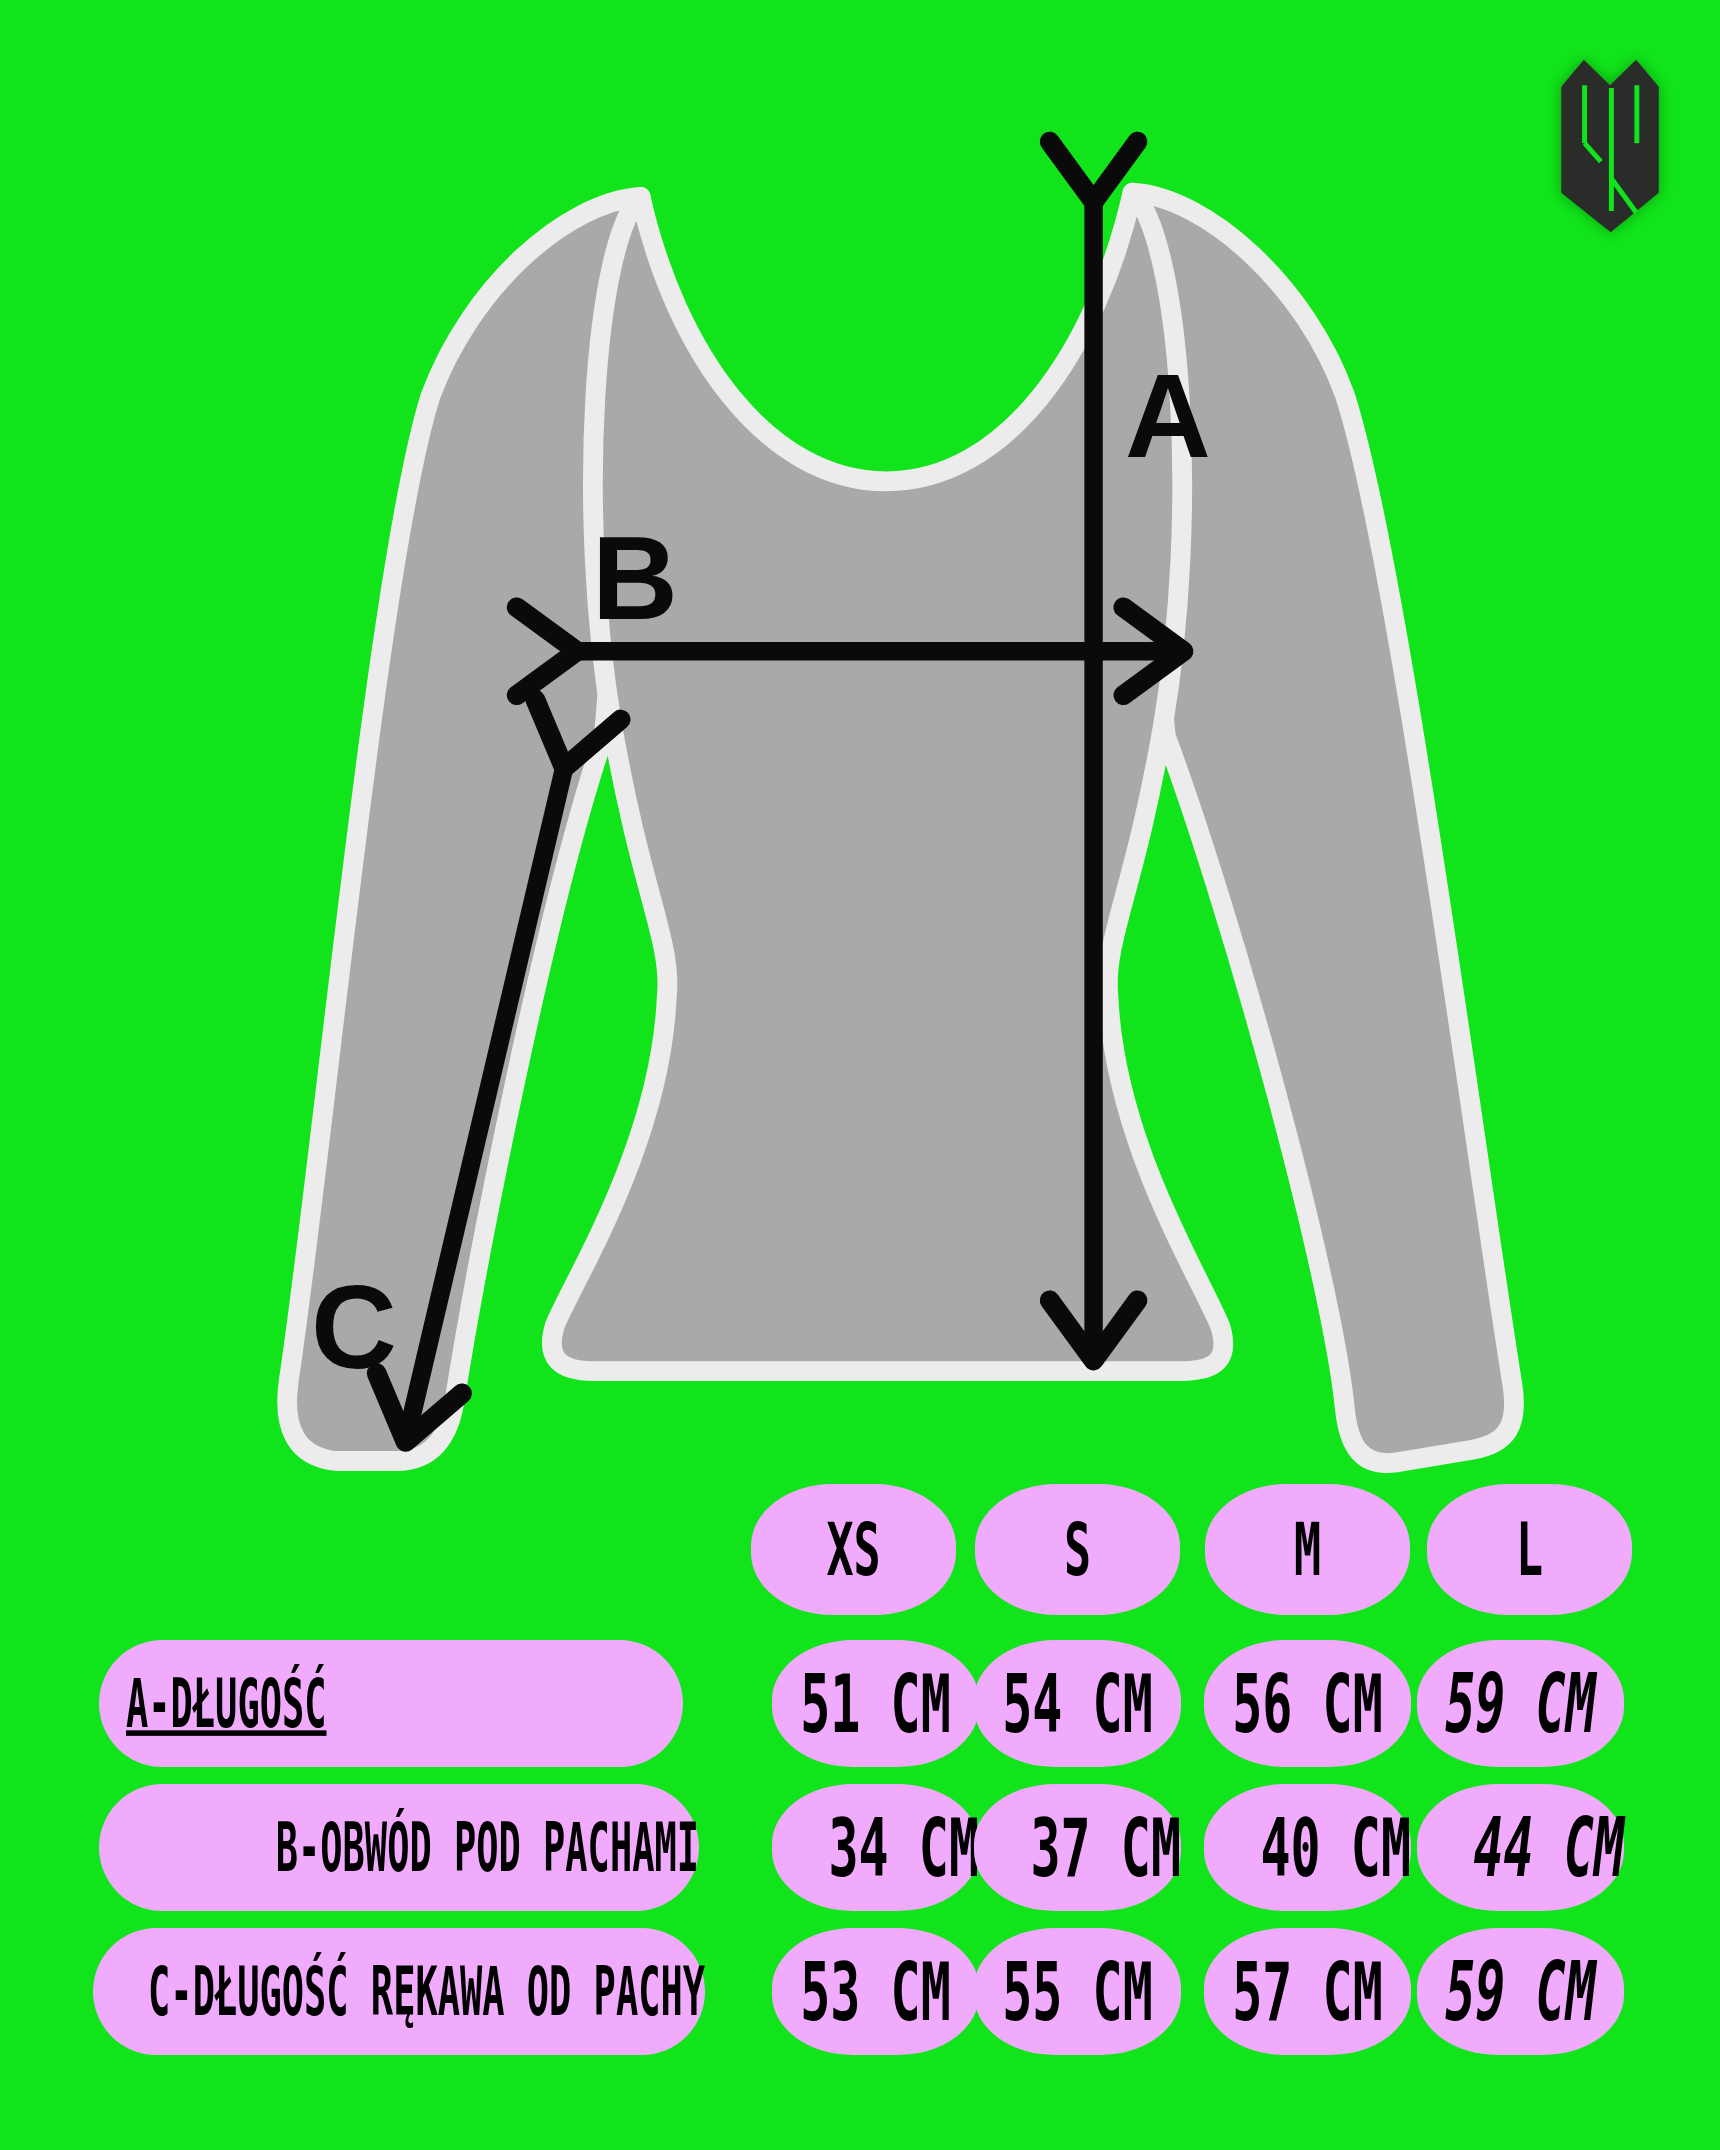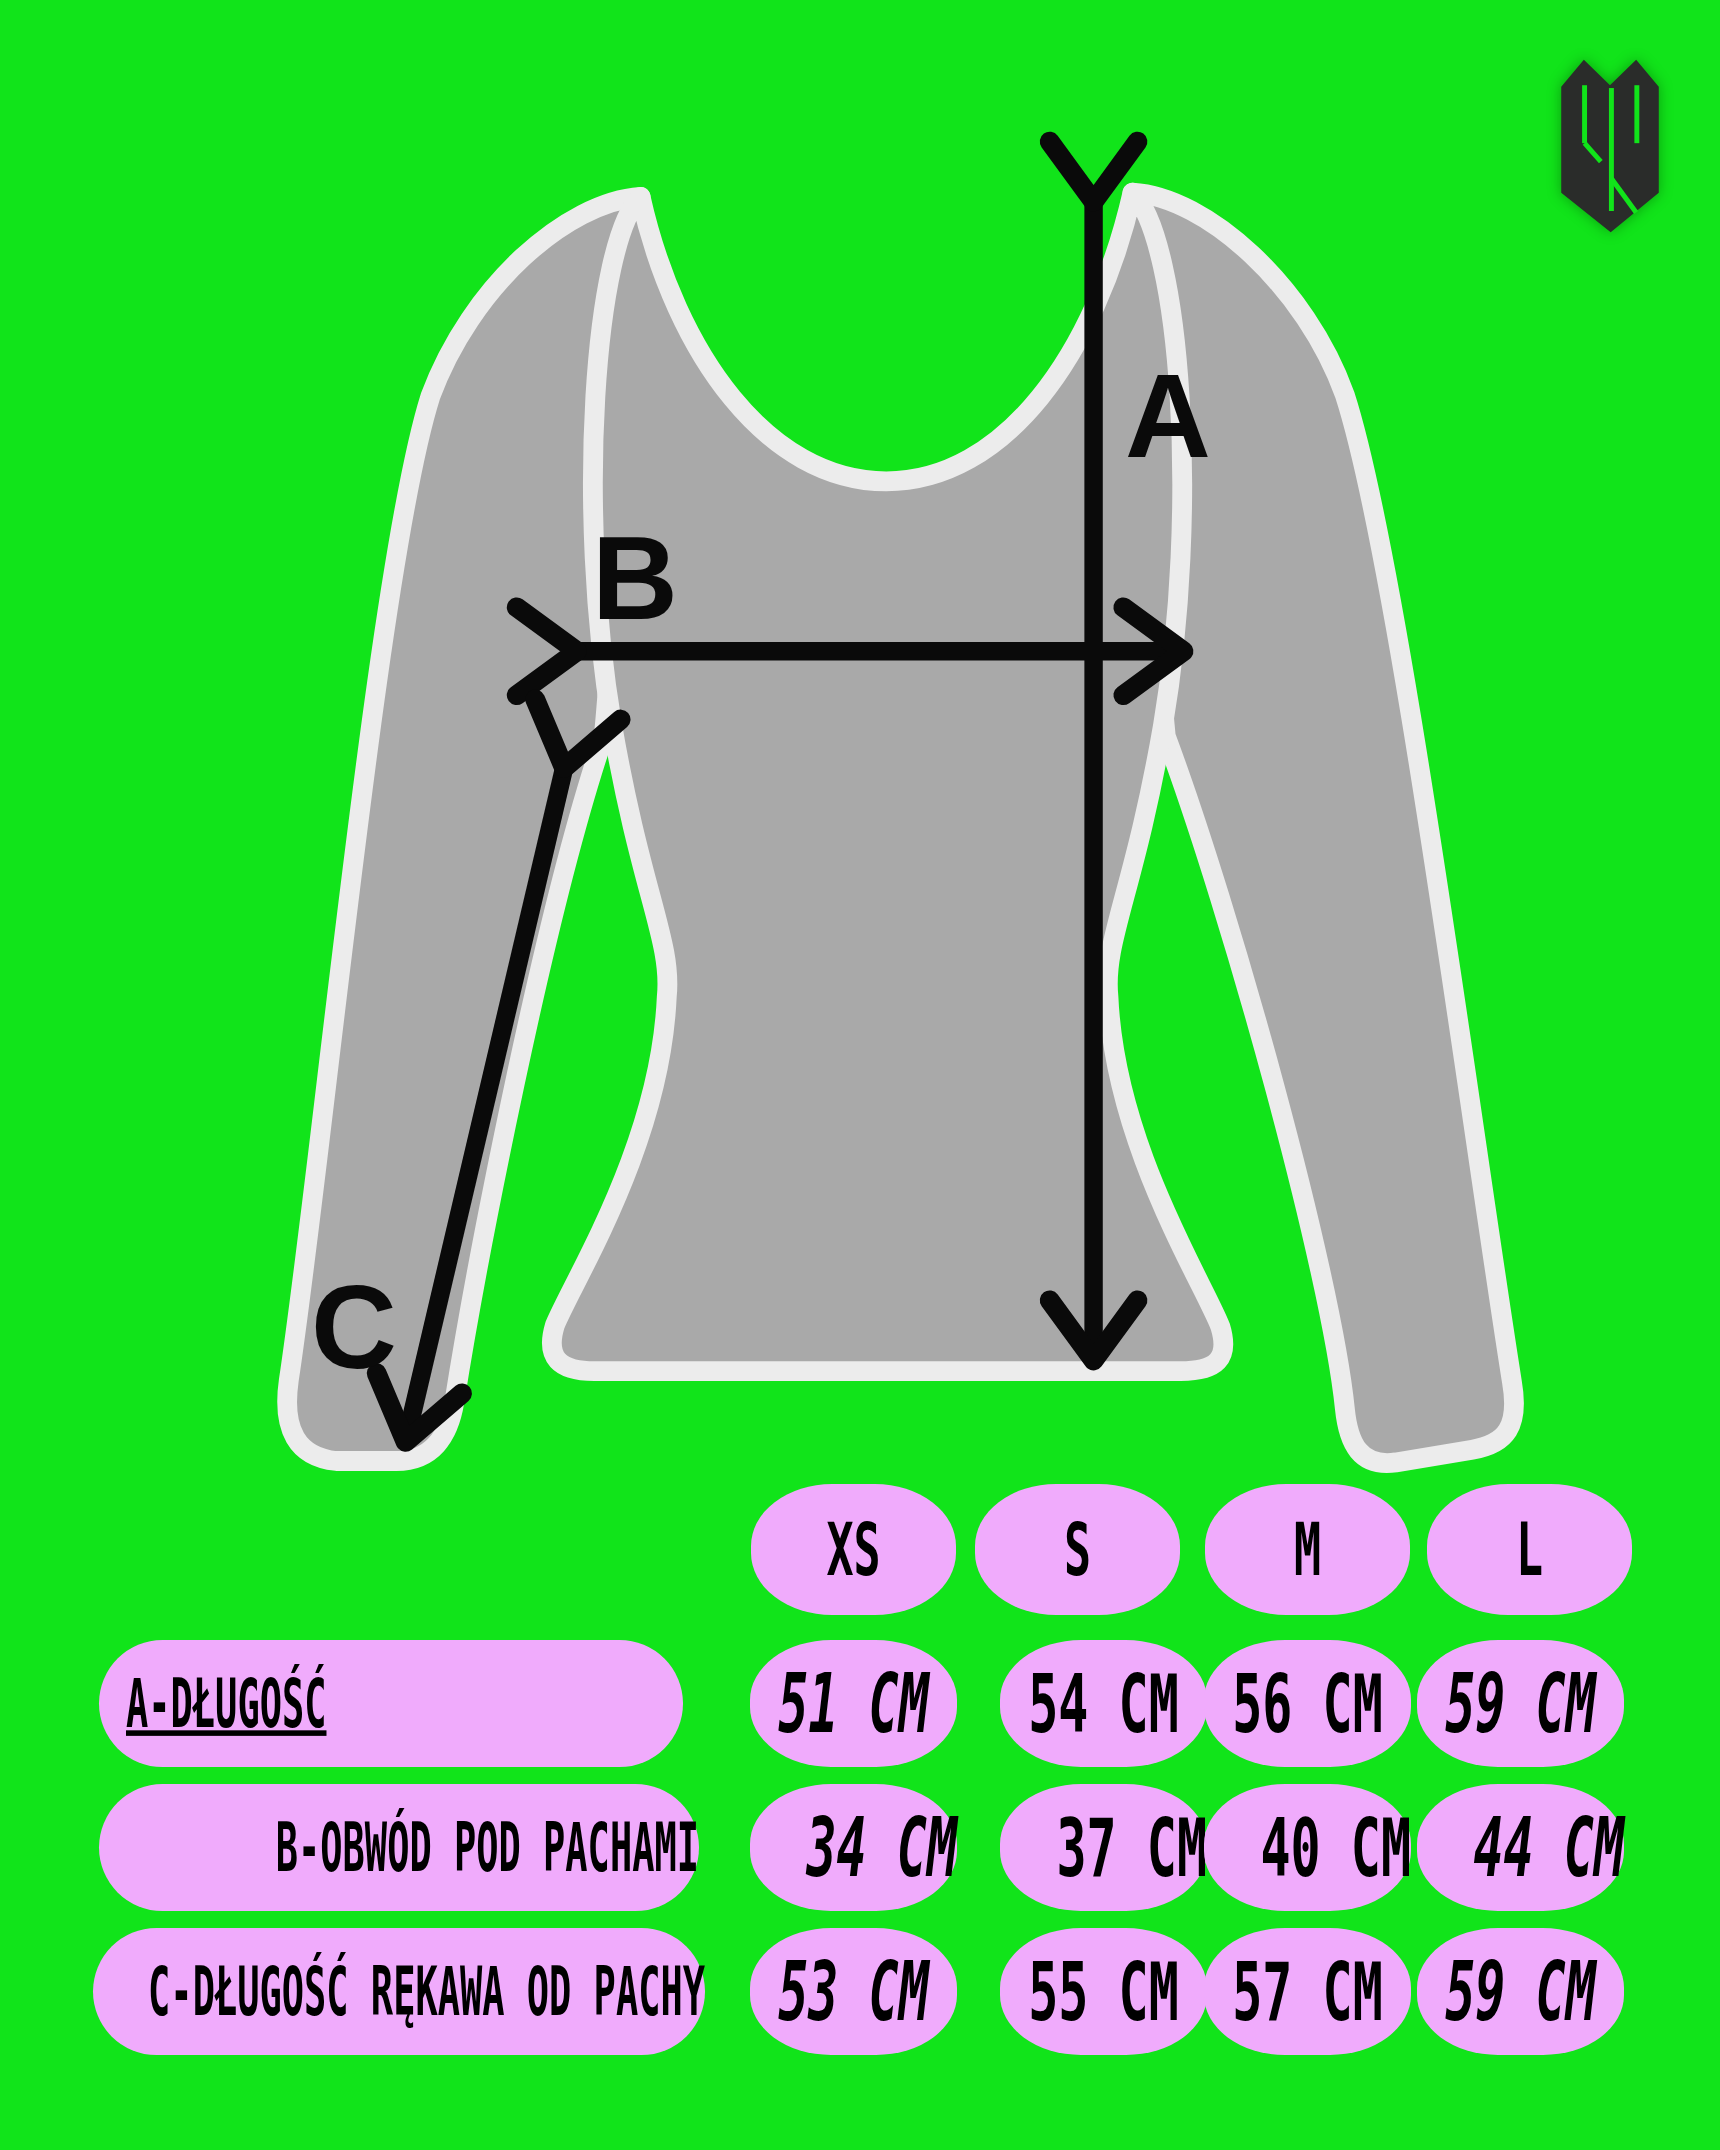--- a/index.html
+++ b/index.html
@@ -26,21 +26,21 @@
   .label-pill{height:127px;border-radius:64px;justify-content:flex-start;padding-left:27px;box-sizing:border-box;}
   .mono-txt{
     font-family:"DejaVu Sans Mono", monospace;
     font-weight:bold;
     white-space:pre;
   }
   .hdr-txt{font-size:45px;display:inline-block;transform:scaleY(1.62);}
   .val-txt{font-size:50px;display:inline-block;transform:scaleY(1.62);}
   .lbl-txt{font-size:37px;display:inline-block;transform:scaleY(1.85);transform-origin:left center;}
   
-  .col-0{left:750px;font-style:italic;} .col-1{left:1000px;} .col-2{left:1204px;} .col-3{left:1417px;font-style:italic;}
+  .col-0{left:772px;} .col-1{left:974px;} .col-2{left:1204px;} .col-3{left:1417px;font-style:italic;}
   .hcol-0{left:751px;} .hcol-1{left:975px;} .hcol-2{left:1205px;} .hcol-3{left:1427px;}
   .hdr-row{top:1484px;}
   .row-0{top:1640px;} .row-1{top:1784px;justify-content:flex-end;} .row-2{top:1928px;}
   .lbl-0{left:99px;width:584px;text-decoration:underline;}
   .lbl-1{left:99px;width:600px;}
   .lbl-2{left:93px;width:612px;justify-content:flex-end;}
 </style>
 </head>
 <body>
 

